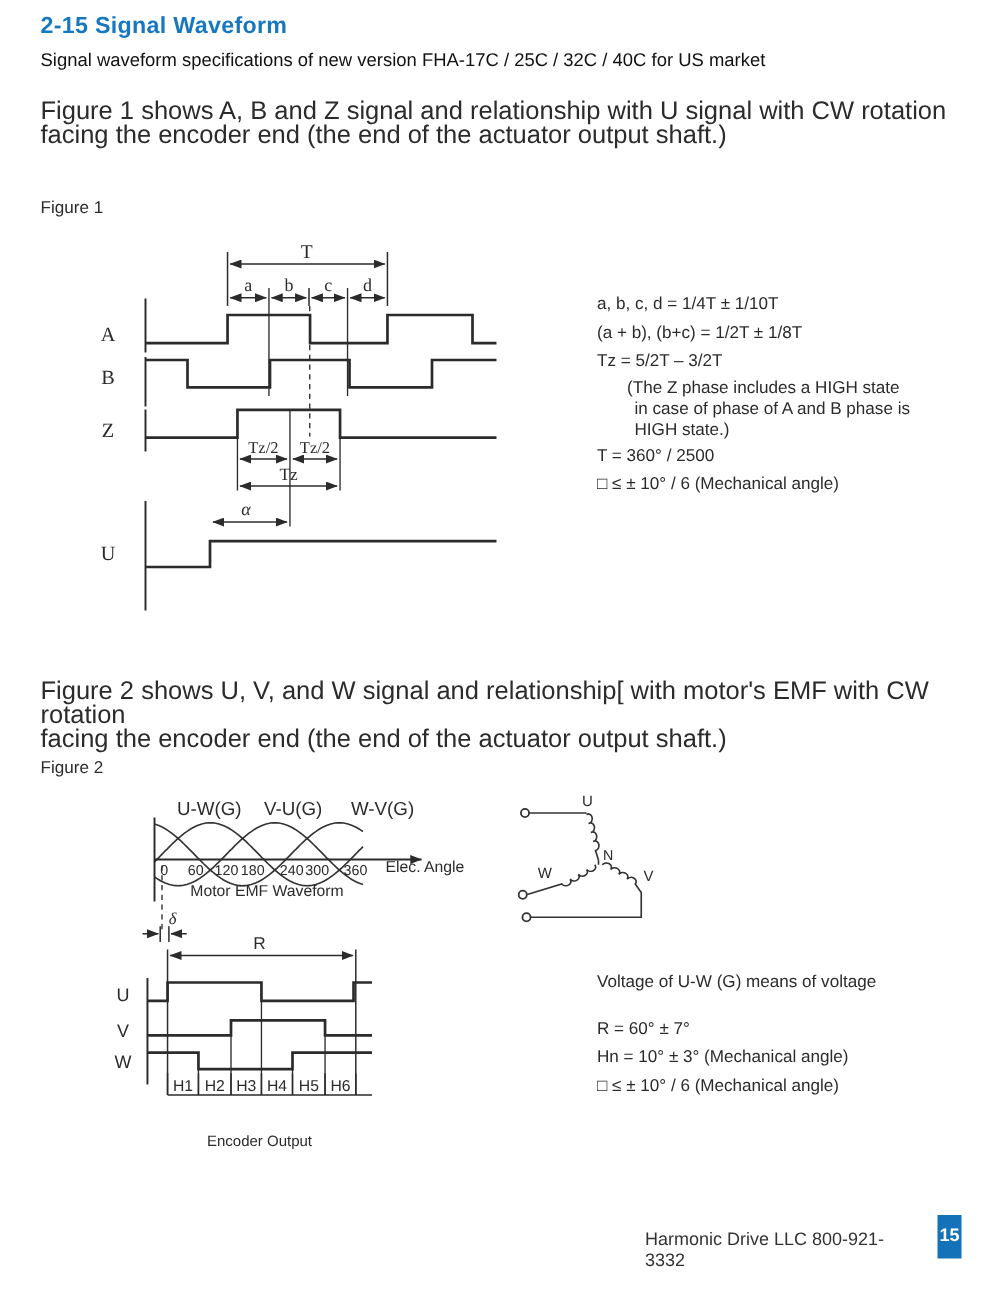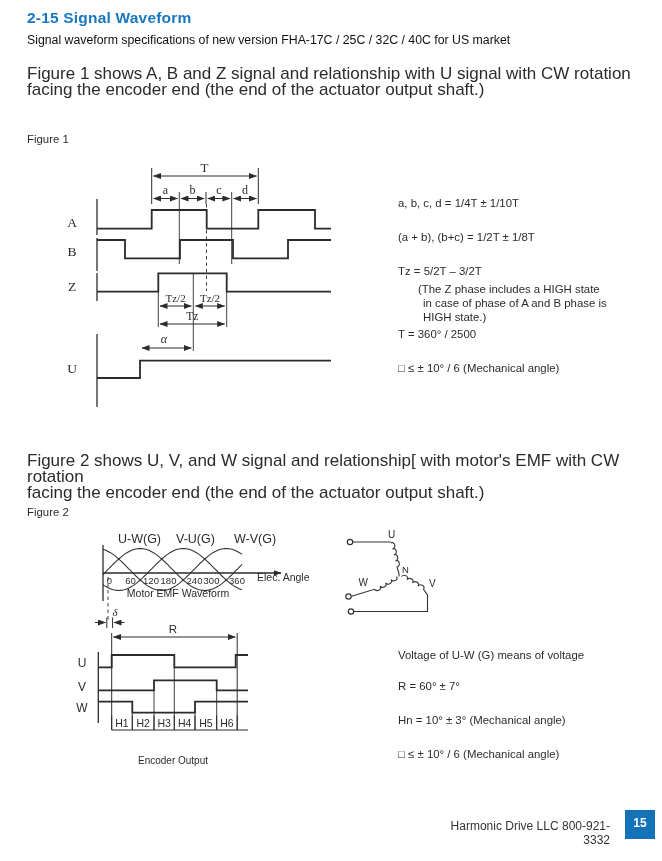--- a/index.html
+++ b/index.html
@@ -11,24 +11,24 @@
   .body-text{font-size:17px;line-height:16px;color:#2b2b2b}
   .p1{left:27px;top:66px}
   .p2{left:27px;top:453px}
   .figlabel{font-size:11.4px;color:#2b2b2b}
   .f1l{left:27px;top:133px}
   .f2l{left:27px;top:506px}
   .notes{font-size:11.4px;color:#2b2b2b}
   .n1{left:398px;top:196px}
   .n2{left:398px;top:648px}
   .notes div{line-height:14px}
-  .mt5{margin-top:20px}.mt4{margin-top:4px}.mt3{margin-top:3px}.mt17{margin-top:17px}
+  .mt5{margin-top:5px}.mt4{margin-top:4px}.mt3{margin-top:3px}.mt17{margin-top:17px}
   .ind1{padding-left:20px}.ind2{padding-left:25px}
-  .footer-text{left:430px;top:819px;width:180px;text-align:right;font-size:12px;color:#333}
-  .page-badge{left:625px;top:810px;width:30px;height:29px;background:#1473b8;color:#fff;
+  .footer-text{left:430px;top:819px;width:180px;font-size:12px;color:#333}
+  .page-badge{left:625px;top:810px;width:16px;height:29px;background:#1473b8;color:#fff;
               font-size:12px;font-weight:bold;text-align:center;line-height:26px}
   svg{overflow:visible}
   svg text{fill:#2b2b2b}
   .serif{font-family:"Liberation Serif","DejaVu Serif",serif}
   .sans{font-family:"Liberation Sans",sans-serif}
   .it{font-style:italic}
   .wf{fill:none;stroke:#2b2b2b;stroke-width:1.8}
   .ax{stroke:#2b2b2b;stroke-width:1.3}
   .tk{stroke:#2b2b2b;stroke-width:1}
   .gd{stroke:#2b2b2b;stroke-width:0.9}

